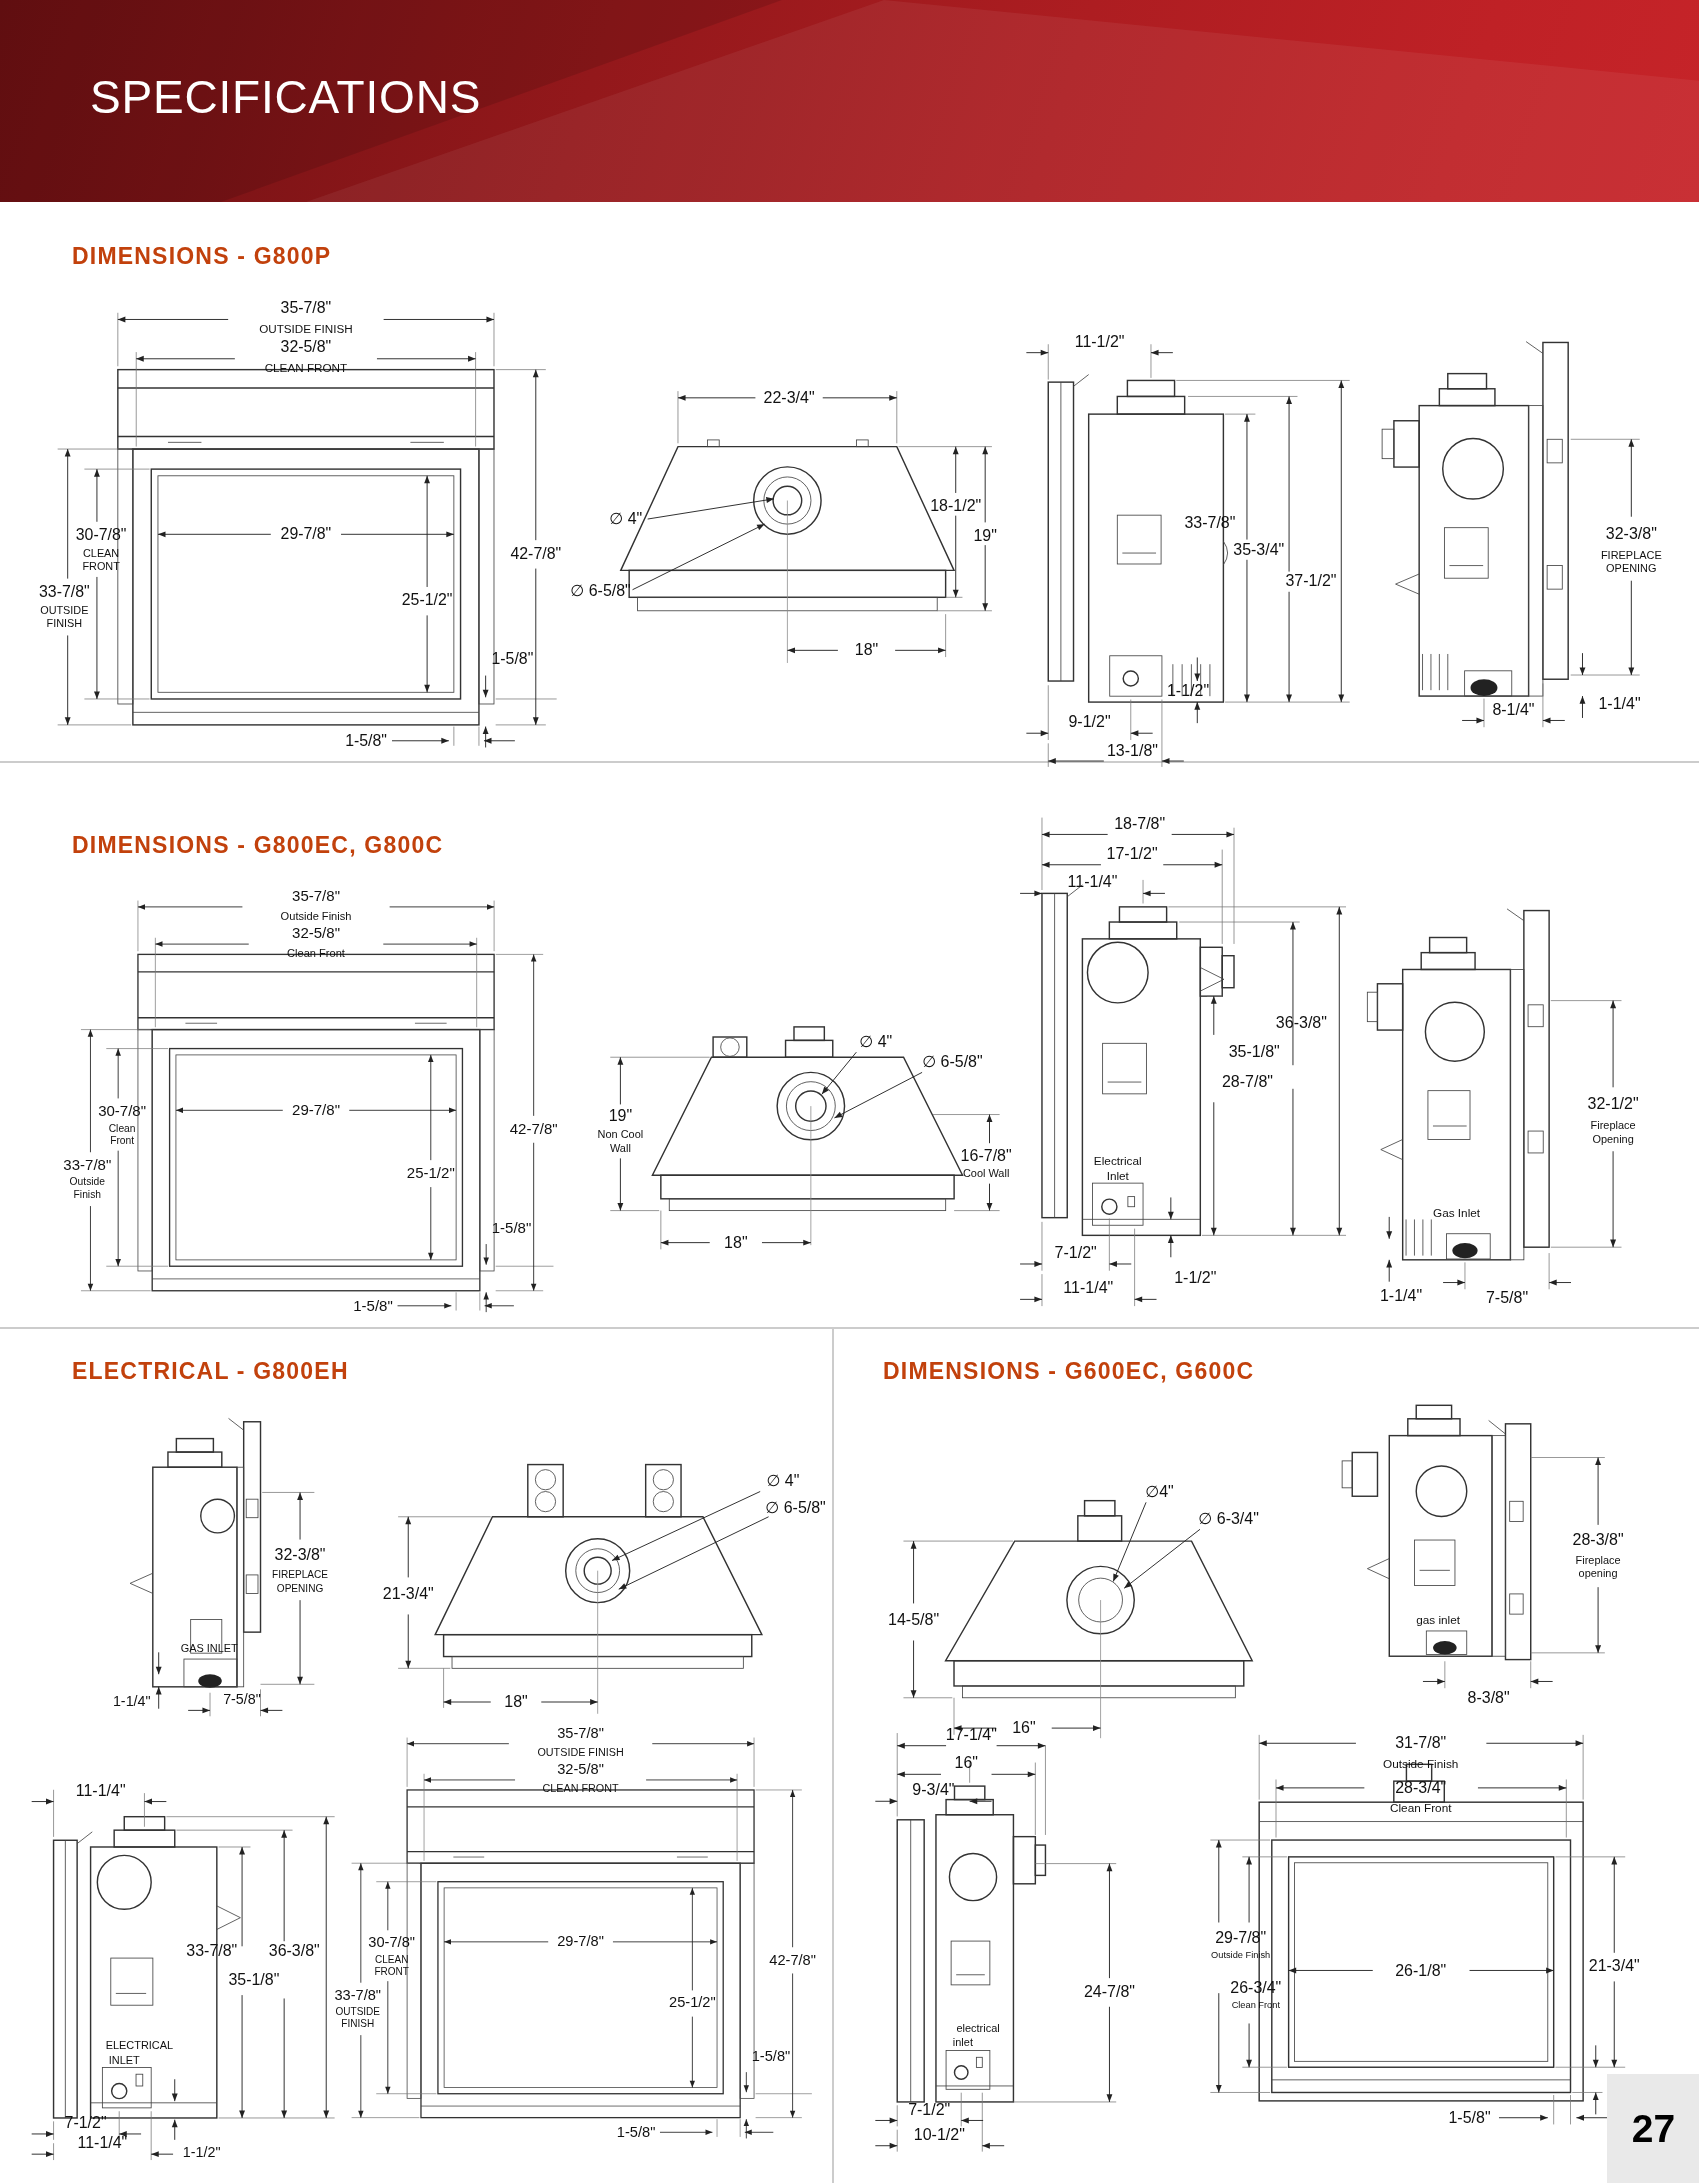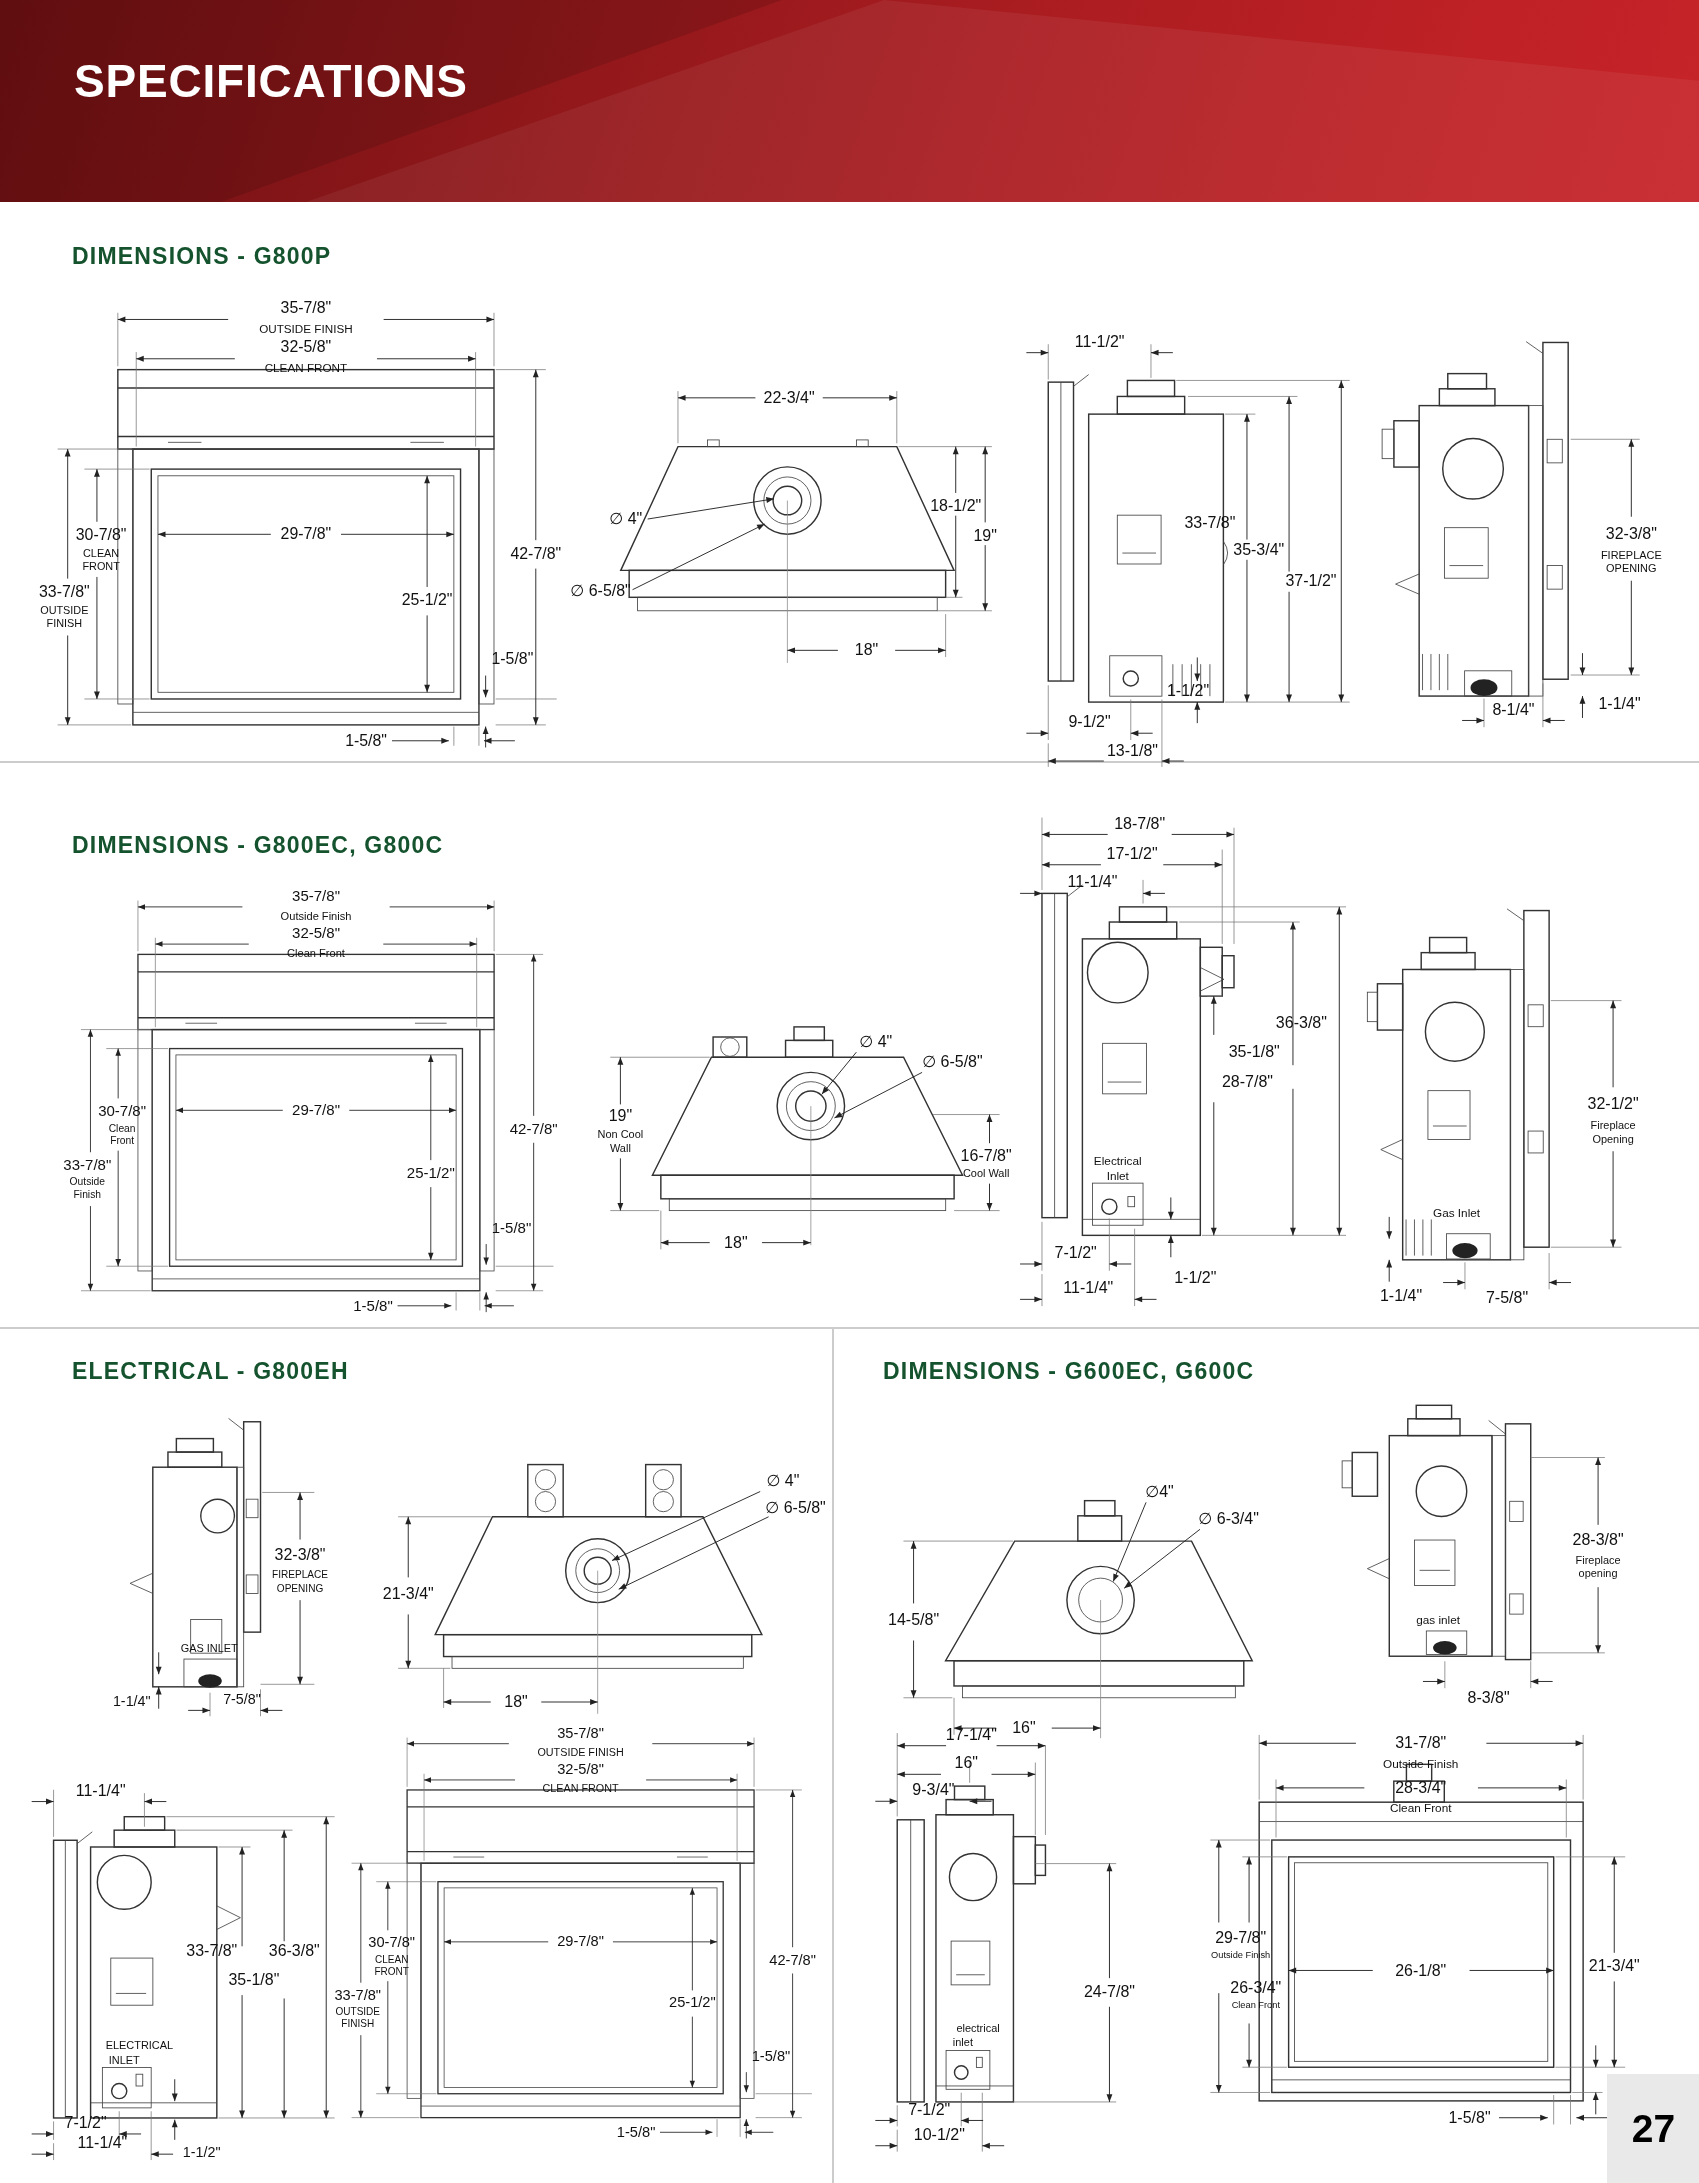--- a/index.html
+++ b/index.html
@@ -1,22 +1,22 @@
 <!DOCTYPE html>
 <html style="font-size:13.5px"><head>
 <meta charset="utf-8">
 <style>
   html,body{margin:0;padding:0;background:#888}
   .page{position:relative;width:1700px;height:2183px;background:#fff;font-family:"Liberation Sans",sans-serif;overflow:hidden;margin:0 auto}
   .abs{position:absolute}
   .banner{left:0;top:0;width:1700px;height:202px;background:linear-gradient(108deg,#6e1113 0%,#93181b 35%,#ad1d21 62%,#bf2126 85%,#c62429 100%);overflow:hidden}
   .banner .sheen{position:absolute;inset:0;background:rgba(255,255,255,.06);clip-path:polygon(52% 0,100% 40%,100% 100%,18% 100%)}
   .banner .dark{position:absolute;inset:0;background:rgba(0,0,0,.12);clip-path:polygon(0 0,46% 0,13% 100%,0 100%)}
-  .banner h1{position:absolute;left:74px;top:54px;margin:0;font-size:46px;font-weight:700;color:#fff;letter-spacing:0.8px}
-  .sec-title{font-size:23px;font-weight:700;color:#14532d;letter-spacing:1.2px;white-space:nowrap}
+  .banner h1{position:absolute;left:74px;top:54px;margin:16px;font-size:46px;font-weight:400;color:#fff;letter-spacing:0.8px}
+  .sec-title{font-size:23px;font-weight:700;color:#c2410c;letter-spacing:1.2px;white-space:nowrap}
   .hr{height:1.7px;background:#ccc}
   .vr{width:1.7px;background:#ccc}
   .pageno{left:1607px;top:2074px;width:93px;height:110px;background:#e9e9e9;display:flex;align-items:center;justify-content:center;font-size:39px;font-weight:700;color:#000000}
   svg .o{fill:none;stroke:#333;stroke-width:1.7}
   svg .o1{fill:none;stroke:#444;stroke-width:1}
   svg .dm{stroke:#222;stroke-width:1.1;fill:none}
   svg .ext{stroke:#777;stroke-width:.9}
   svg .ctr{stroke:#888;stroke-width:.9}
   svg .blob{fill:#222;stroke:none}
   svg text{fill:#111;text-anchor:middle;font-family:"Liberation Sans",sans-serif}

